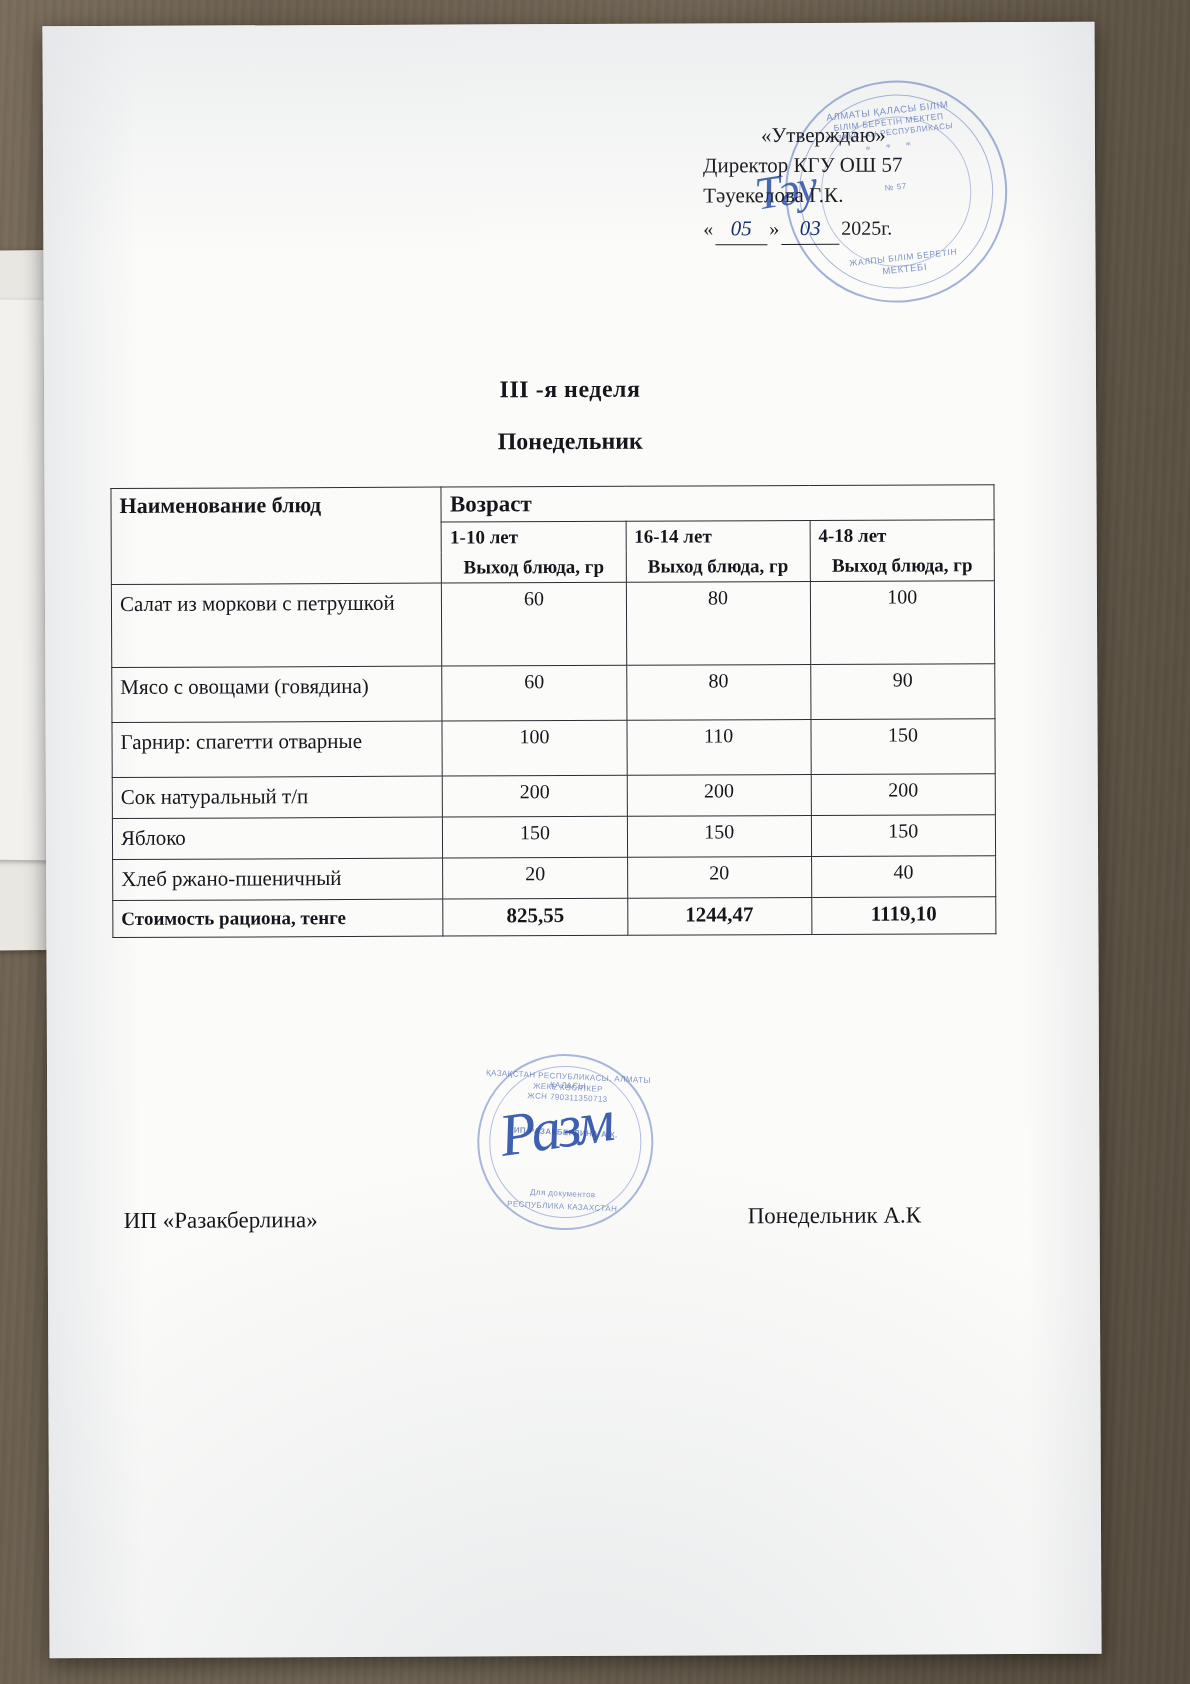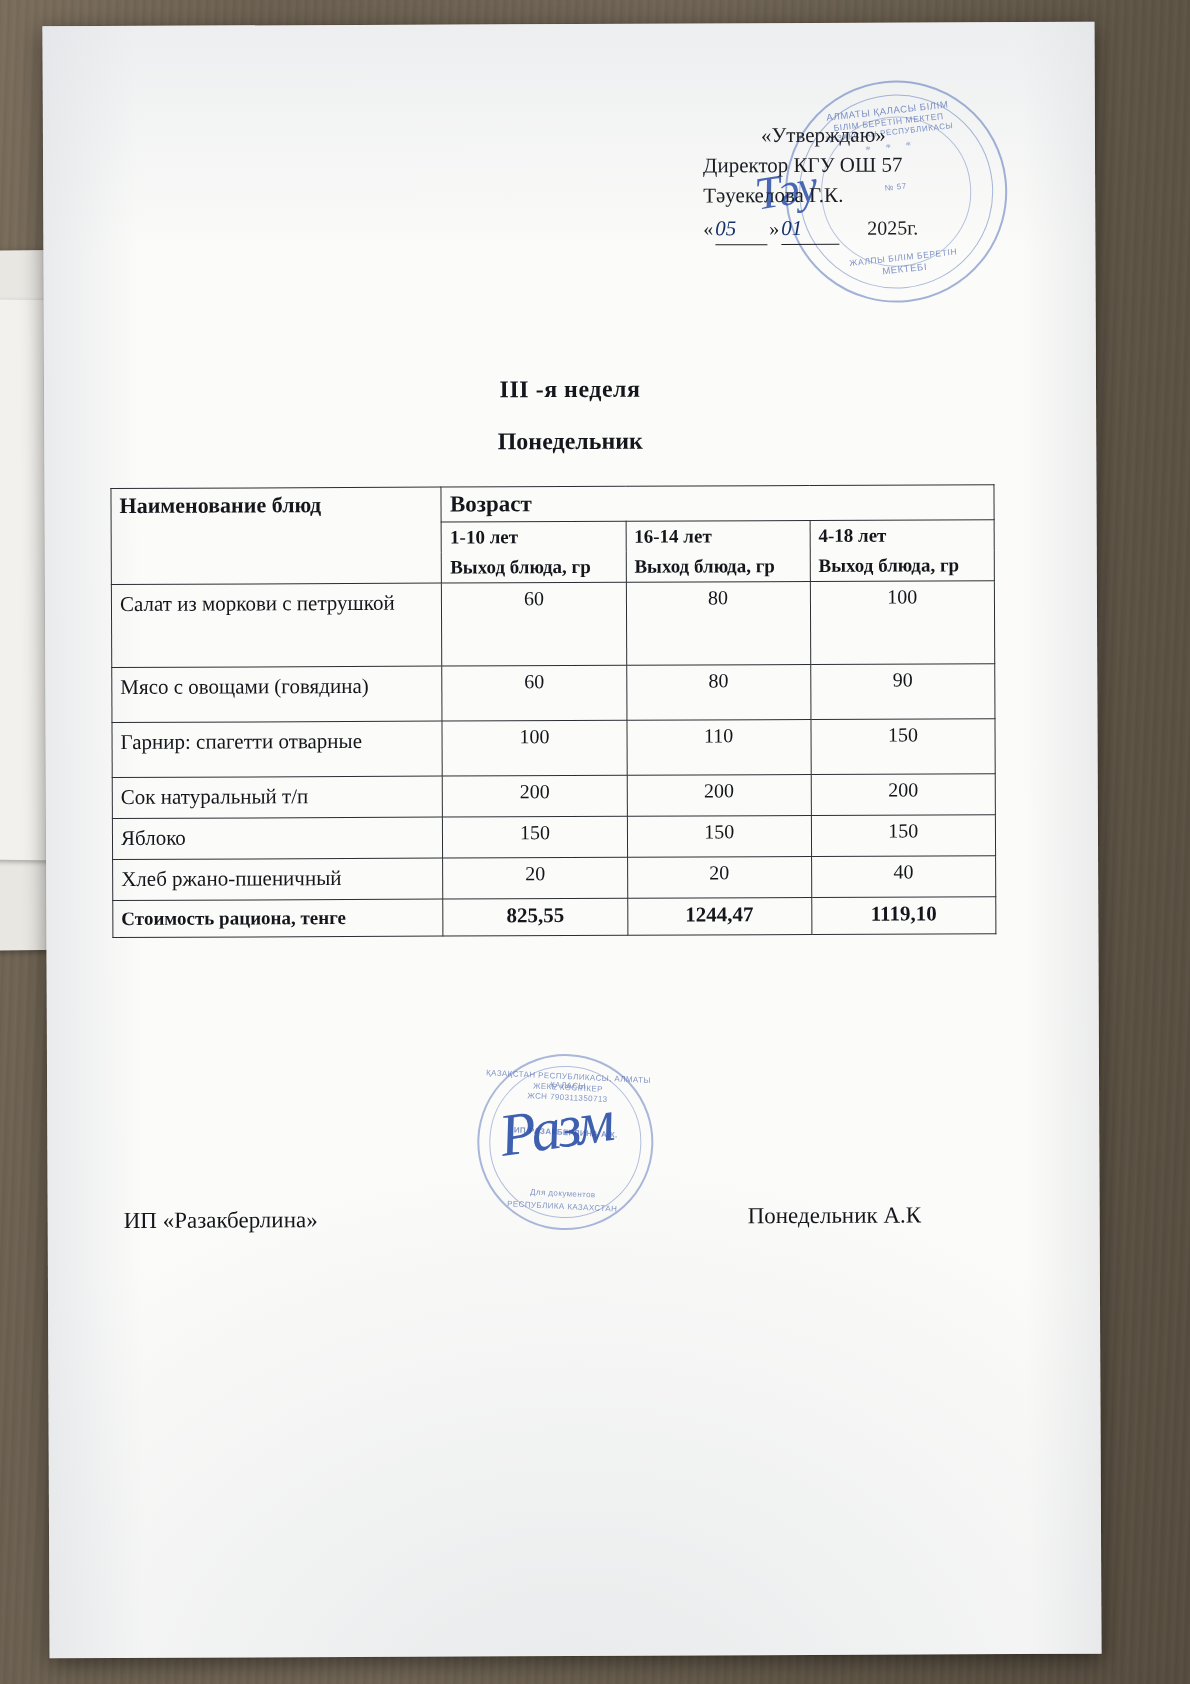--- a/index.html
+++ b/index.html
@@ -104,28 +104,28 @@
     margin-top: 4px;
     display: flex;
     align-items: baseline;
     gap: 2px;
     font-size: 20px;
   }
   .date-blank {
     display: inline-block;
     min-width: 52px;
     border-bottom: 1.5px solid #1b1d23;
-    text-align: left;
+    text-align: center;
     color: #16306e;
     font-family: "Liberation Serif", serif;
     font-style: italic;
     font-size: 21px;
   }
   .date-blank.m { min-width: 58px; }
-  .date-year { margin-left: 26px; }
+  .date-year { }
 
   
   .stamp-round {
     position: absolute;
     left: 742px;
     top: 58px;
     width: 218px;
     height: 218px;
     border-radius: 50%;
     border: 2.5px solid rgba(60,92,176,.55);
@@ -242,21 +242,21 @@
     font-size: 19px;
     padding: 2px 8px 2px 10px;
     border-bottom: none !important;
     text-align: left;
   }
   .age-out {
     font-weight: bold;
     font-size: 19px;
     padding: 2px 8px 4px 10px;
     border-top: none !important;
-    text-align: left;
+    text-align: center;
   }
   .dish {
     font-size: 21px;
     line-height: 1.45;
     padding: 6px 8px 8px 12px;
   }
   .qty {
     text-align: center;
     font-size: 20px;
     padding-top: 6px;
@@ -355,21 +355,21 @@
     <div class="signature-top">Тәу</div>
 
     <div class="approval">
       <div class="line ln-approve">«Утверждаю»</div>
       <div class="line">Директор КГУ ОШ 57</div>
       <div class="line">Тәуекелова Г.К.</div>
       <div class="date-line">
         <span>«</span>
         <span class="date-blank">05</span>
         <span>»</span>
-        <span class="date-blank m">01</span>
+        <span class="date-blank m">03</span>
         <span class="date-year">2025г.</span>
       </div>
     </div>
 
     <div class="title-week">III -я  неделя</div>
     <div class="title-day">Понедельник</div>
 
     <div class="table-wrap">
       <table class="menu">
         <colgroup>

